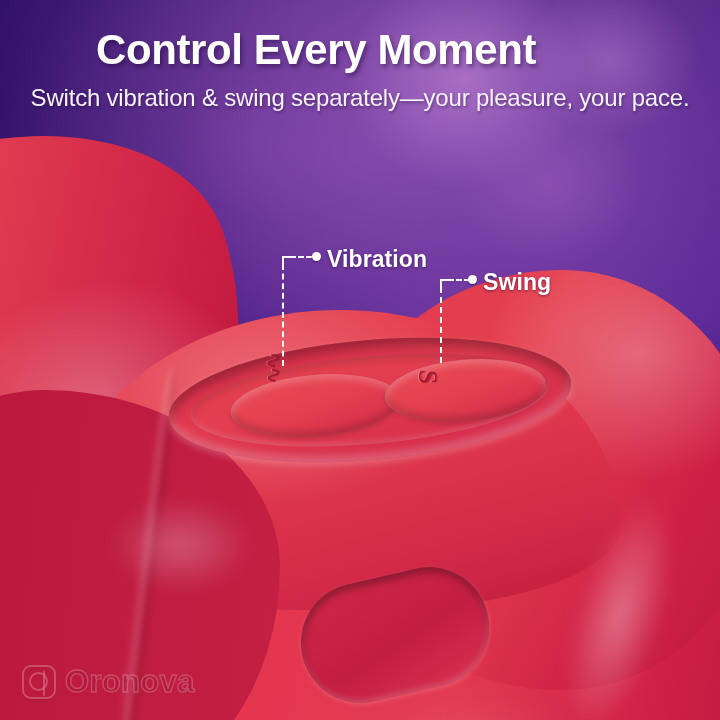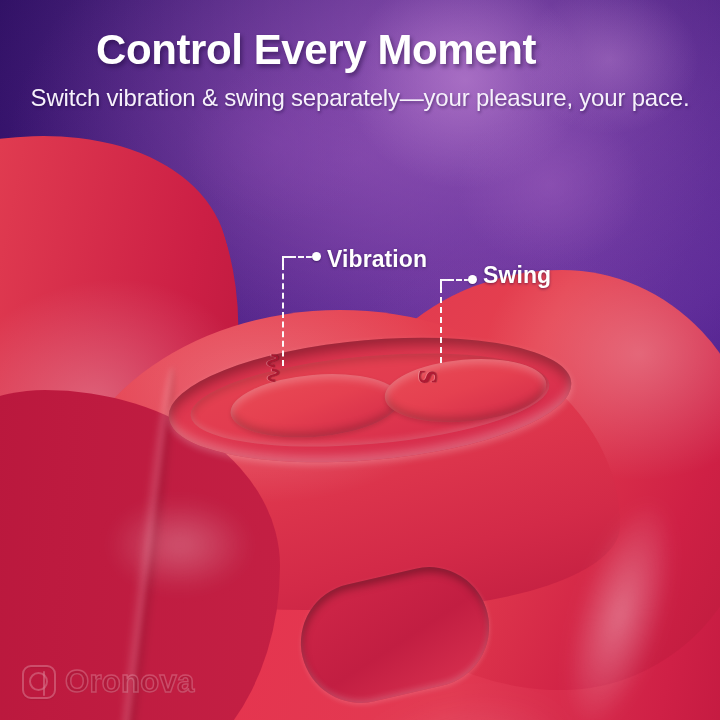--- a/index.html
+++ b/index.html
@@ -254,21 +254,21 @@
     <div class="c-vline" style="left:282px; top:264px; height:102px;"></div>
     <div class="c-dot" style="left:312px; top:252px;"></div>
     <div class="c-label" style="left:327px; top:246px;">Vibration</div>
   </div>
 
   <div class="callout">
     <div class="c-corner" style="left:440px; top:279px;"></div>
     <div class="c-hline" style="left:448px; top:279px; width:22px;"></div>
     <div class="c-vline" style="left:440px; top:287px; height:76px;"></div>
     <div class="c-dot" style="left:468px; top:275px;"></div>
-    <div class="c-label" style="left:483px; top:262px;">Swing</div>
+    <div class="c-label" style="left:483px; top:269px;">Swing</div>
   </div>
 
   <div id="headline">Control Every Moment</div>
   <div id="logo">
     <div id="logo-mark"></div>
     <div id="logo-text">Oronova</div>
   </div>
 
   <div id="subheadline">Switch vibration &amp; swing separately—your pleasure, your pace.</div>
 

